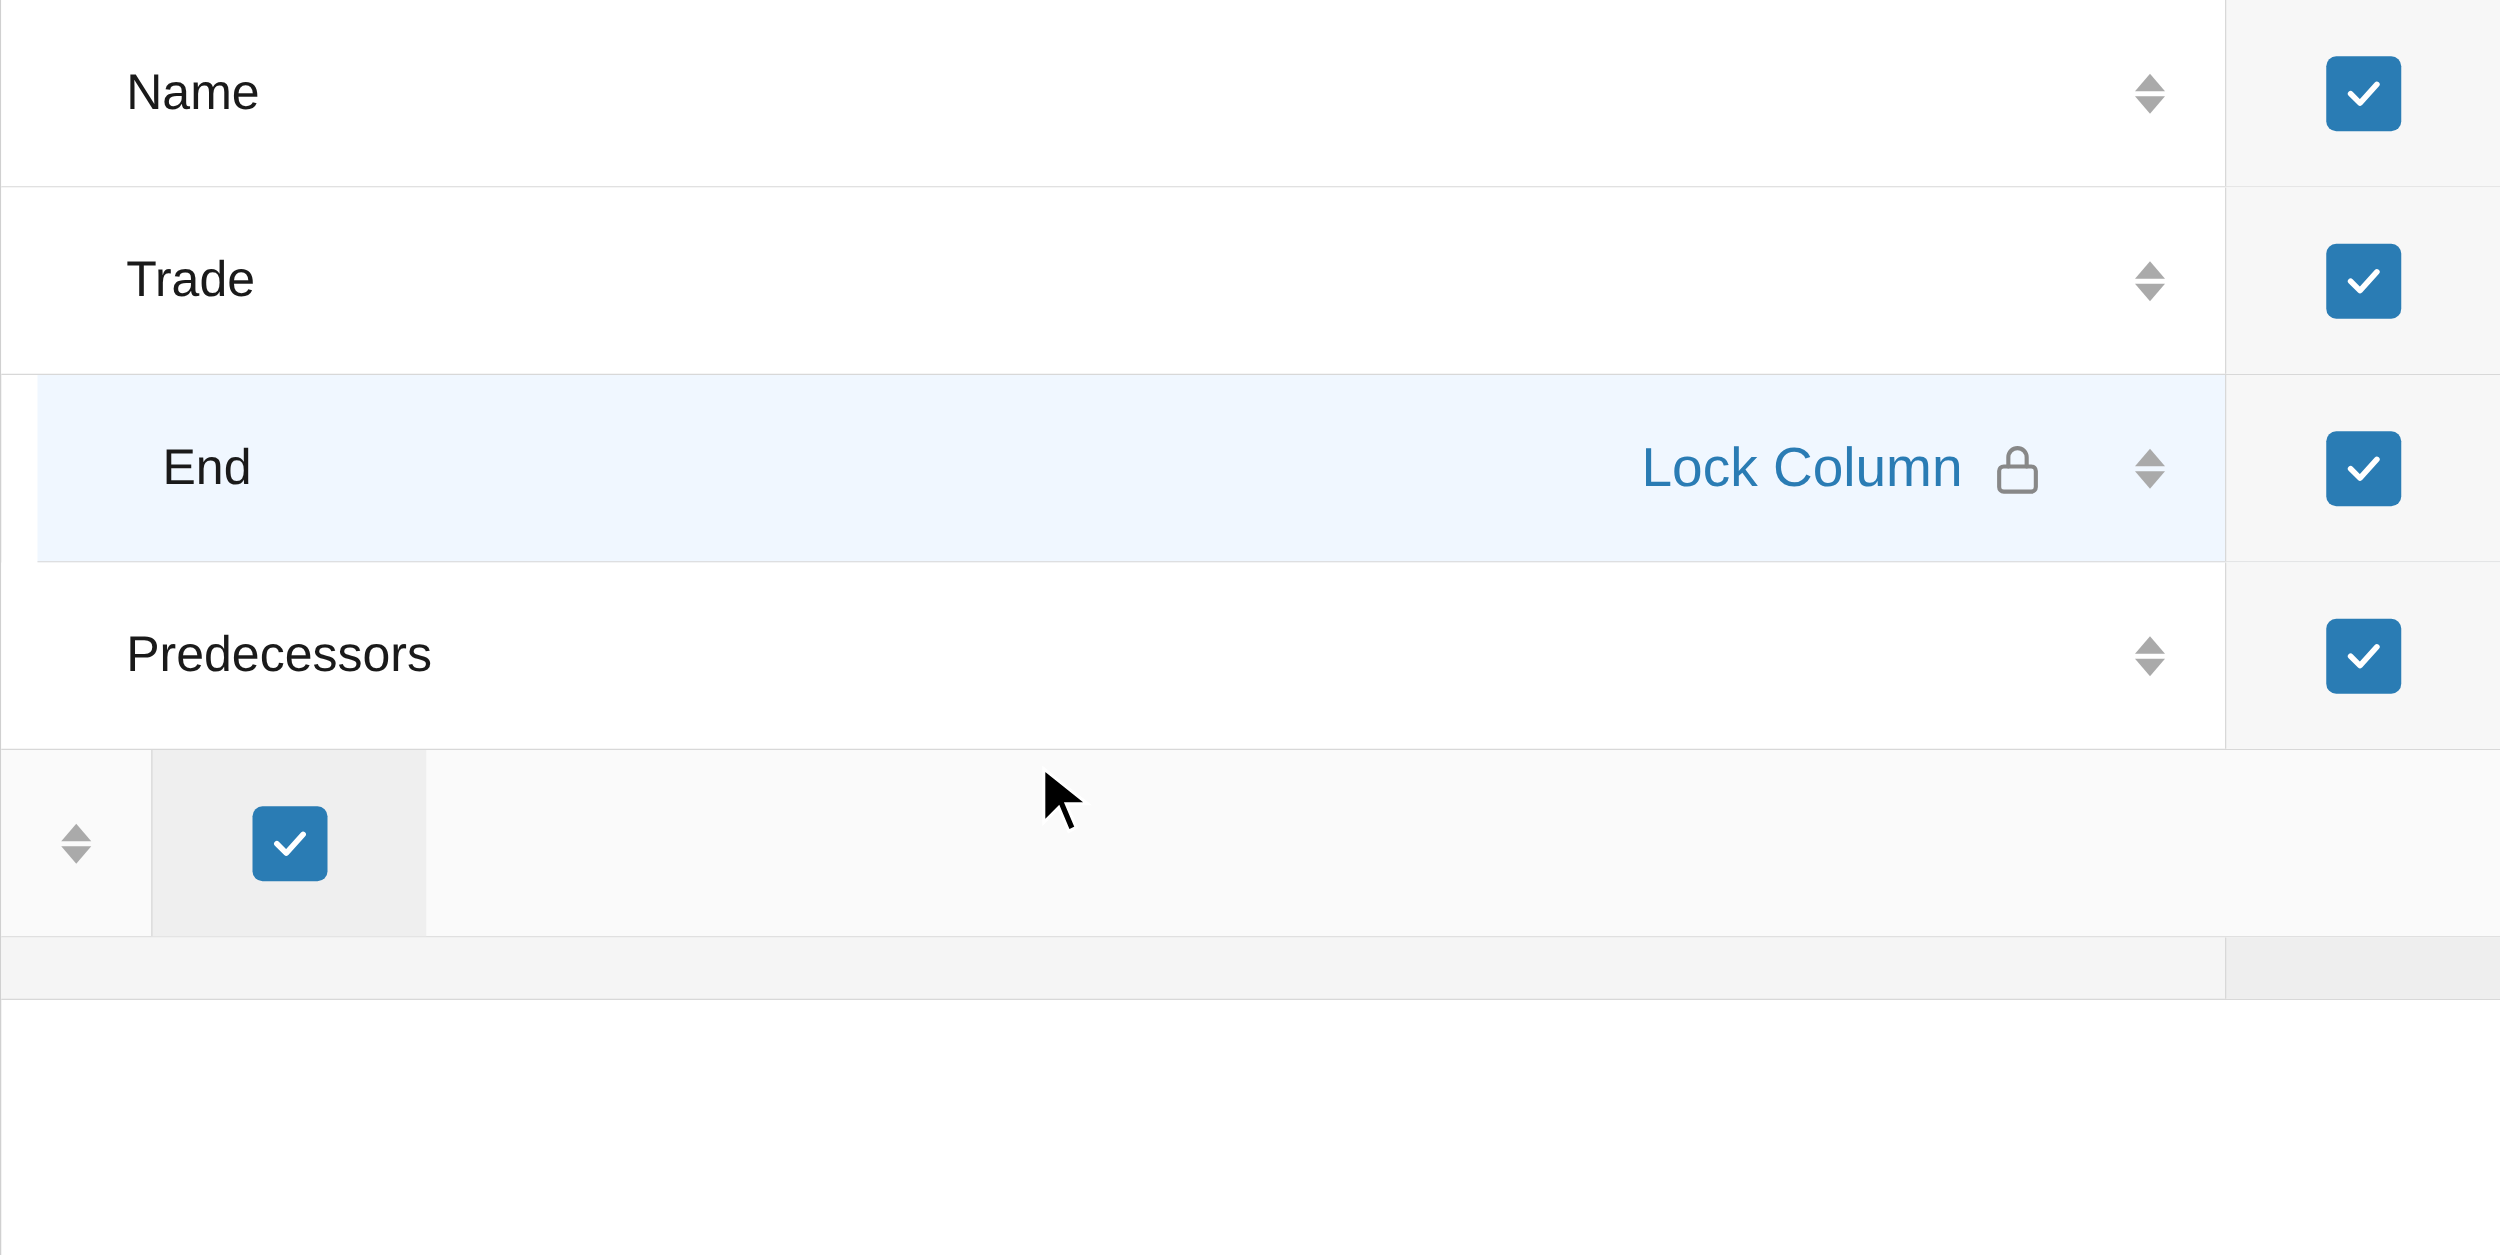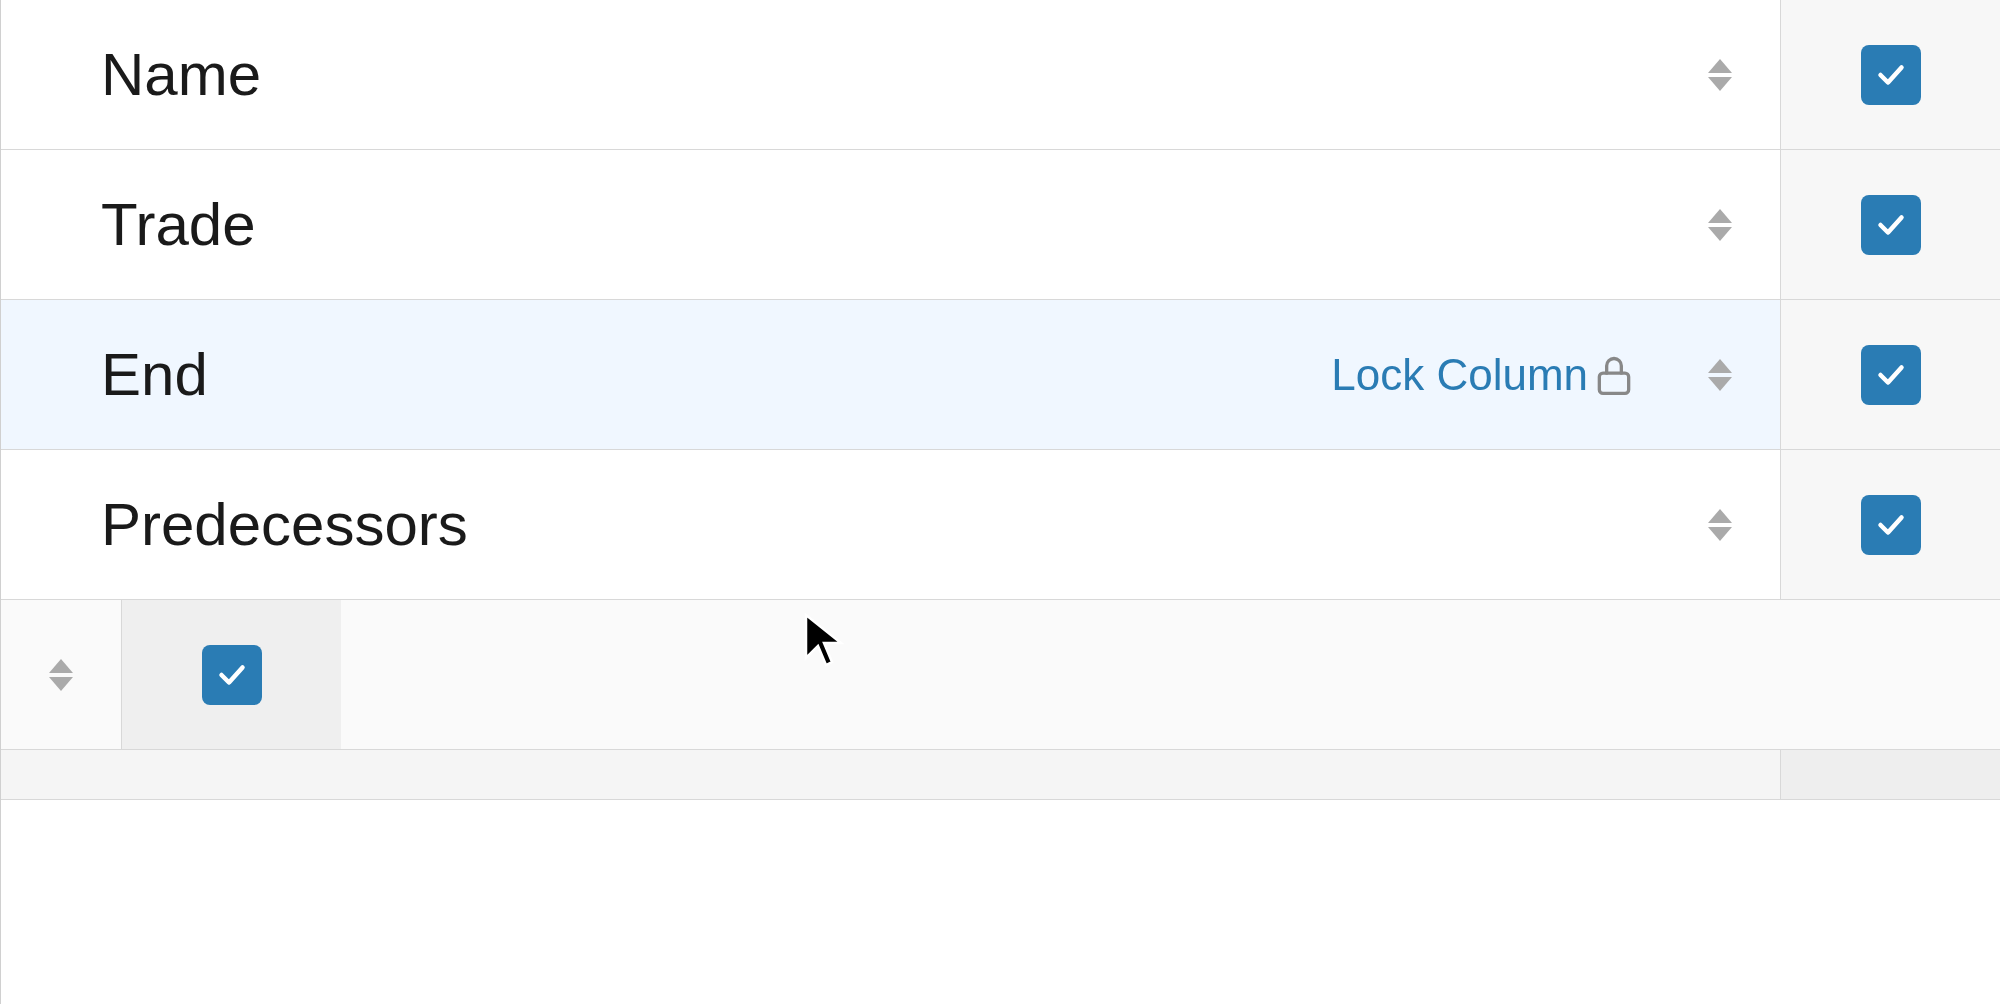--- a/index.html
+++ b/index.html
@@ -36,28 +36,29 @@
       border-bottom: 1px solid #d8d8d8;
     }
 
     .table-row.hovered {
       background: #f0f7ff;
     }
 
     .col-name {
       flex: 1;
       padding-left: 100px;
-      font-size: 60px;
+      font-size: 40px;
       font-weight: 400;
       color: #1a1a1a;
     }
 
     .col-lock-column {
       display: flex;
       align-items: center;
+      gap: 18px;
       padding-right: 20px;
     }
 
     .lock-column-label {
       font-size: 44px;
       font-weight: 500;
       color: #2a7cb4;
     }
 
     .lock-icon {
@@ -169,21 +170,21 @@
     </div>
     <div class="col-checkbox">
       <div class="checkbox">
         <svg viewBox="0 0 24 24" fill="none" xmlns="http://www.w3.org/2000/svg">
           <path d="M5 12l5 5L19 7" stroke="white" stroke-width="3" stroke-linecap="round" stroke-linejoin="round"></path>
         </svg>
       </div>
     </div>
   </div>
 
-  <div class="table-row hovered" id="row-end" style="position:relative;">
+  <div class="table-row hovered" id="row-end" style="position:relative;margin-left:29px;">
     <div class="col-name">End</div>
     <div class="col-lock-column">
       <span class="lock-column-label">Lock Column</span>
       <div class="lock-icon">
         <svg viewBox="0 0 24 24" fill="none" xmlns="http://www.w3.org/2000/svg">
           <rect x="4" y="11" width="16" height="11" rx="2" stroke="#888888" stroke-width="1.8" fill="none"></rect>
           <path d="M8 11V7a4 4 0 018 0v4" stroke="#888888" stroke-width="1.8" stroke-linecap="round" fill="none"></path>
         </svg>
       </div>
     </div>

